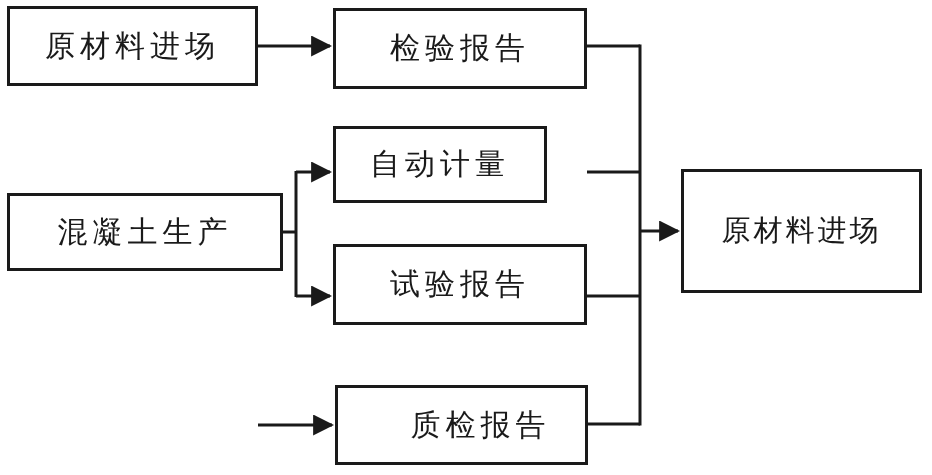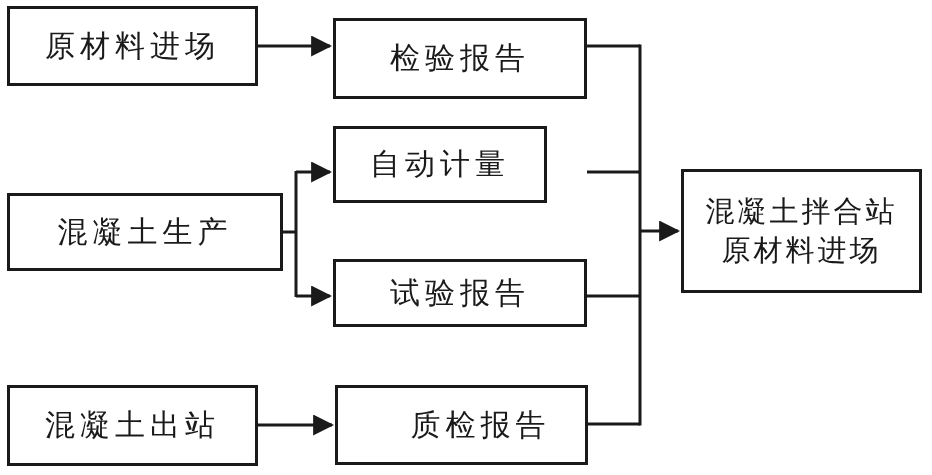--- a/index.html
+++ b/index.html
@@ -29,23 +29,23 @@
     justify-content: center;
     color: #1a1a1a;
     font-size: 30px;
     letter-spacing: 5px;
     line-height: 1.35;
     text-align: center;
     white-space: nowrap;
   }
   .node span { display: block; }
   .n-raw     { left: 7px;   top: 6px;   width: 251px; height: 80px; }
-  .n-inspect { left: 333px; top: 18px;   width: 254px; height: 81px; }
+  .n-inspect { left: 333px; top: 8px;   width: 254px; height: 81px; }
   .n-auto    { left: 333px; top: 126px; width: 214px; height: 77px; }
-  .n-test    { left: 333px; top: 259px; width: 254px; height: 68px; }
+  .n-test    { left: 333px; top: 244px; width: 254px; height: 81px; }
   .n-prod    { left: 7px;   top: 193px; width: 276px; height: 78px; }
   .n-exit    { left: 7px;   top: 385px; width: 251px; height: 81px; }
   .n-qc      { left: 335px; top: 385px; width: 253px; height: 80px; padding-left: 38px; }
   .n-sys     { left: 681px; top: 169px; width: 241px; height: 124px;
                font-size: 29px; letter-spacing: 3px; }
 </style>
 </head>
 <body>
 
 <div class="canvas">
@@ -85,26 +85,22 @@
   </div>
 
   <div class="node n-test">
     <span>试验报告</span>
   </div>
 
   <div class="node n-prod">
     <span>混凝土生产</span>
   </div>
 
-  <div class="node n-exit">
-    <span>混凝土出站</span>
-  </div>
 
   <div class="node n-qc">
     <span>质检报告</span>
   </div>
 
   <div class="node n-sys">
-    <span>混凝土拌合站</span>
     <span>原材料进场</span>
   </div>
 
 </div>
 
 </body></html>

